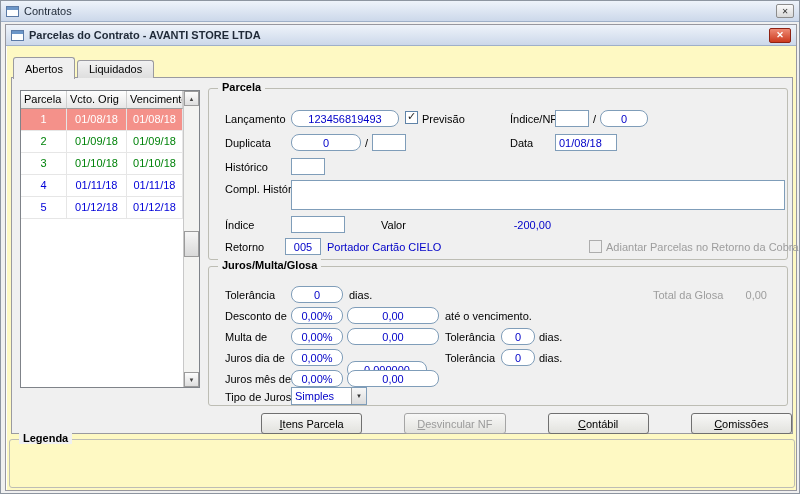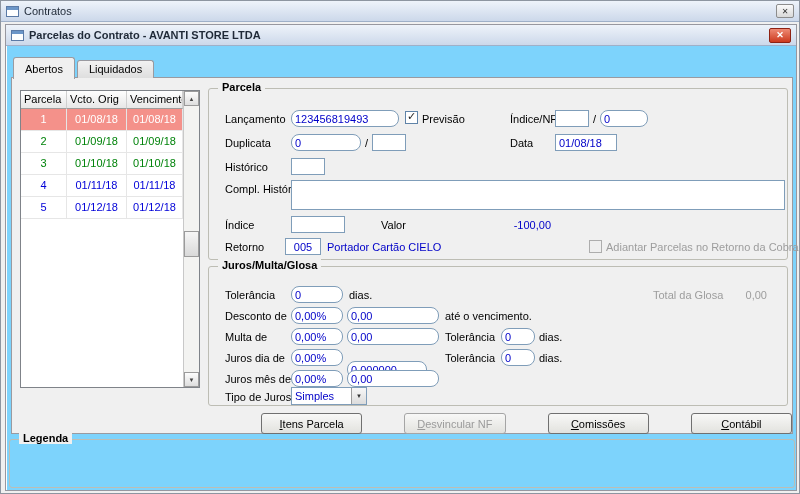--- a/index.html
+++ b/index.html
@@ -16,21 +16,21 @@
   .win-glyph { width:13px; height:11px; background:#fff; border:1px solid #5b7aa6; position:relative; flex:0 0 auto; }
   .win-glyph::before { content:""; position:absolute; left:0; right:0; top:0; height:3px; background:#6c96c8; }
 
   .sys-close { margin-left:auto; width:18px; height:14px; display:flex; align-items:center; justify-content:center;
                background:linear-gradient(#fafafa,#d9d9d9); border:1px solid #8c8c8c; border-radius:2px;
                font-size:8px; color:#333; cursor:default; }
   .close-red { margin-left:auto; width:22px; height:15px; display:flex; align-items:center; justify-content:center;
                background:linear-gradient(#ee8a74,#cc3a1e); border:1px solid #8e2213; border-radius:2px;
                color:#fff; font-size:9px; font-weight:bold; }
 
-  .dialog { position:absolute; left:4px; top:23px; width:792px; height:467px; background:#7dd3fc;
+  .dialog { position:absolute; left:4px; top:23px; width:792px; height:467px; background:#fef9c3;
             border:1px solid #97979f; box-shadow:inset 1px 1px 0 #fdfdfd; }
 
   .tabs { position:absolute; left:7px; top:30px; height:23px; display:flex; align-items:flex-end; z-index:2; }
   .tab { height:18px; padding:2px 11px 0; margin-right:2px; border:1px solid #9a9aa0; border-bottom:none;
          border-radius:3px 3px 0 0; background:linear-gradient(#f2f2f2,#dedede); }
   .tab.active { height:22px; padding-top:5px; background:#f0f0f0; margin-bottom:-1px; }
 
   .panel { position:absolute; left:5px; top:52px; width:782px; height:357px; background:#f0f0f0; border:1px solid #9a9aa0; }
 
   
@@ -60,21 +60,21 @@
   #gb-parcela { left:196px; top:10px; width:580px; height:172px; }
   #gb-juros   { left:196px; top:188px; width:580px; height:140px; }
 
   .lbl { position:absolute; white-space:nowrap; }
   .gray { color:#9d9d9d; }
   .bluetxt { color:#0000c8; }
 
   .field { position:absolute; height:17px; border:1px solid #7f9db9; background:#fff;
            font:11px "Liberation Sans",sans-serif; color:#0000c8; padding:0 3px; }
   input.field { outline:none; }
-  .num { text-align:left;border-radius:8px; }
+  .num { text-align:center;border-radius:8px; }
   .ctr { text-align:center; }
   .stat { position:absolute; white-space:nowrap; }
 
   
   #lbl-lancamento{left:16px;top:24px} #inp-lancamento{left:82px;top:21px;width:108px}
   #cb-previsao{left:196px;top:22px} #lbl-previsao{left:213px;top:24px}
   #lbl-serienf{left:301px;top:24px} #inp-serienf1{left:346px;top:21px;width:34px}
   #sep-serienf{left:384px;top:24px} #inp-serienf2{left:391px;top:21px;width:48px}
   #lbl-duplicata{left:16px;top:48px} #inp-duplicata1{left:82px;top:45px;width:70px}
   #sep-duplicata{left:156px;top:48px} #inp-duplicata2{left:163px;top:45px;width:34px}
@@ -224,21 +224,21 @@
 
         <span class="lbl" id="lbl-historico">Histórico</span>
         <input class="field" id="inp-historico" value="" style="">
 
         <span class="lbl" id="lbl-compl">Compl. Histórico</span>
         <div class="field" id="inp-compl"></div>
 
         <span class="lbl" id="lbl-indice">Índice</span>
         <input class="field" id="inp-indice" value="" style="">
         <span class="lbl" id="lbl-valor">Valor</span>
-        <span class="stat bluetxt" id="txt-valor">-100,00</span>
+        <span class="stat bluetxt" id="txt-valor">-200,00</span>
 
         <span class="lbl" id="lbl-portador">Retorno</span>
         <input class="field ctr" id="inp-portador" value="005" style="">
         <span class="stat bluetxt" id="txt-portadordesc">Portador Cartão CIELO</span>
         <span class="cb disabled" id="cb-adiantar"></span>
         <span class="lbl gray" id="lbl-adiantar">Adiantar Parcelas no Retorno da Cobrança</span>
       </div>
 
       <div class="groupbox" id="gb-juros">
         <span class="gb-caption">Juros/Multa/Glosa</span>
@@ -282,24 +282,24 @@
       </div>
 
       <div class="btnrow">
         <div class="btn">
             <span>Itens Parcela</span>
           </div>
         <div class="btn disabled">
             <span>Desvincular NF</span>
           </div>
         <div class="btn">
-            <span>Comissões</span>
+            <span>Contábil</span>
           </div>
         <div class="btn">
-            <span>Contábil</span>
+            <span>Comissões</span>
           </div>
       </div>
 
     </div>
 
     <div class="groupbox" id="gb-legenda">
       <span class="gb-caption">Legenda</span>
     </div>
 
   </div>

